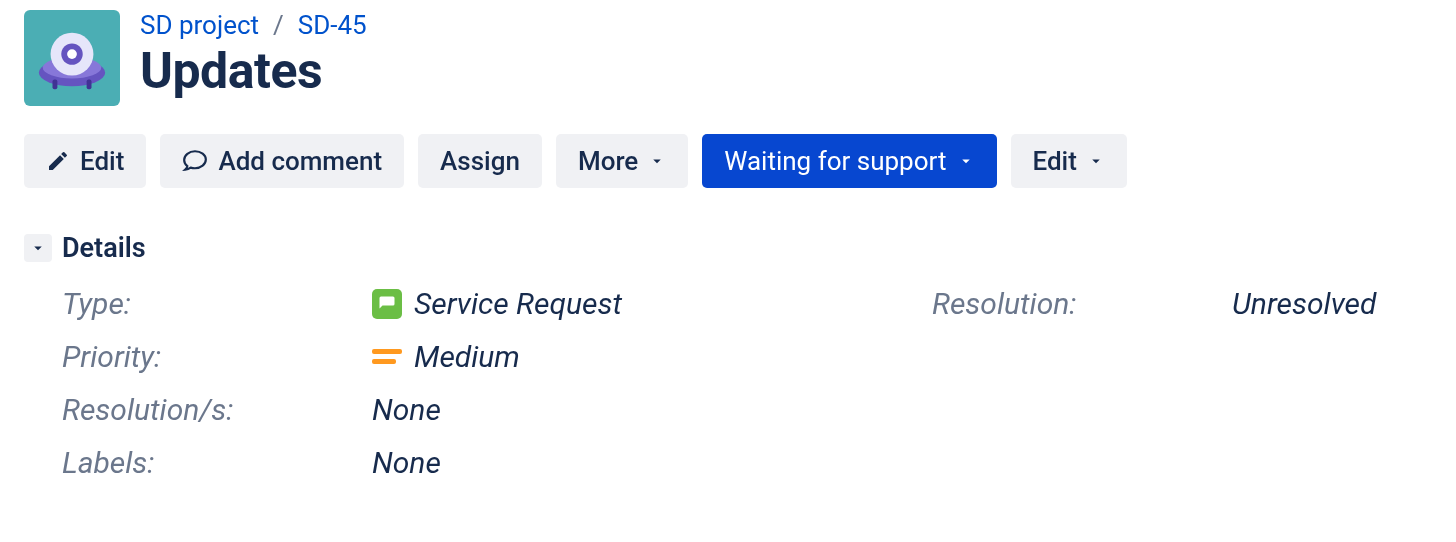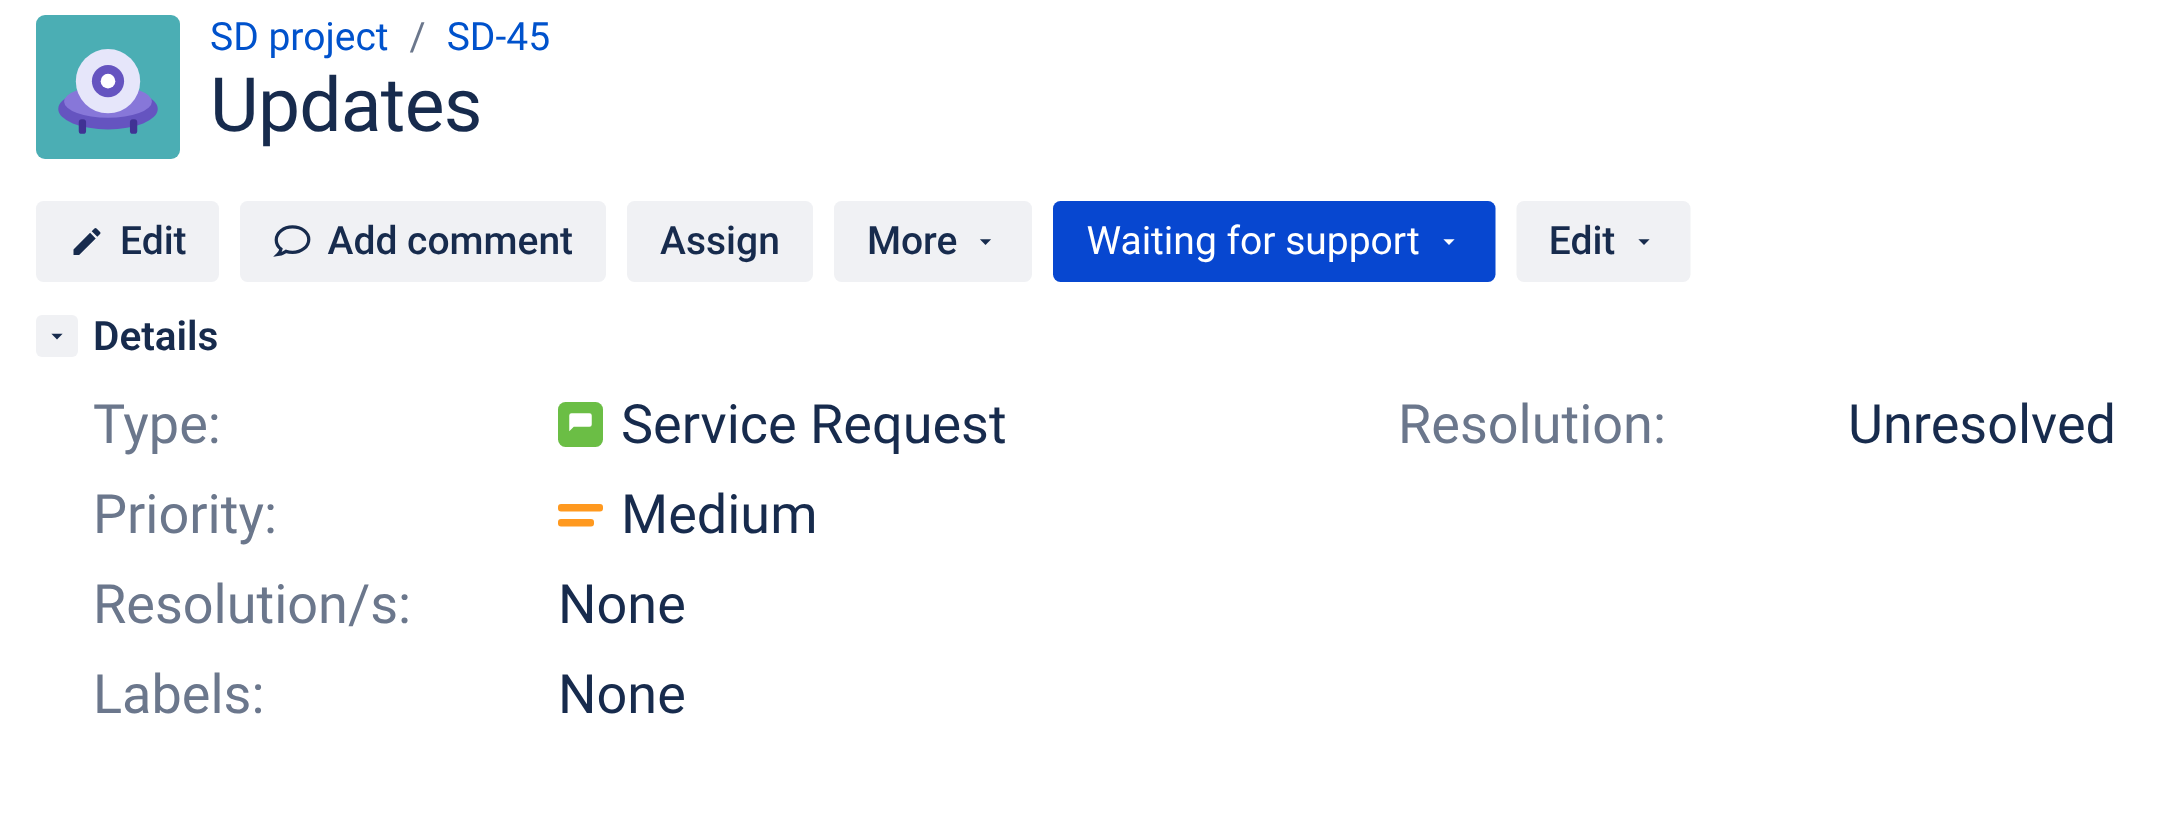--- a/index.html
+++ b/index.html
@@ -49,29 +49,29 @@
     .breadcrumb a {
       color: #0052CC;
       text-decoration: none;
     }
     .breadcrumb-sep {
       color: #6B778C;
       font-size: 26px;
     }
     .issue-title {
       font-size: 50px;
-      font-weight: 400;
+      font-weight: 700;
       color: #172B4D;
       letter-spacing: -0.5px;
       line-height: 1.1;
     }
     .toolbar {
       display: flex;
       gap: 14px;
-      margin-bottom: 20px;
+      margin-bottom: 44px;
     }
     .btn {
       display: inline-flex;
       align-items: center;
       gap: 10px;
       background: #F0F1F4;
       border: none;
       border-radius: 5px;
       padding: 12px 22px;
       font-size: 26px;
@@ -111,21 +111,22 @@
     .section-title {
       font-size: 27px;
       font-weight: 600;
       color: #172B4D;
     }
     .details-grid {
       display: grid;
       grid-template-columns: 310px 560px 300px auto;
       row-gap: 18px;
       padding-left: 38px;
-      font-size: 36px;
+      font-size: 30px;
+      font-style: italic;
     }
     .field-label {
       color: #6B778C;
     }
     .field-value {
       color: #172B4D;
       display: flex;
       align-items: center;
       gap: 12px;
     }

